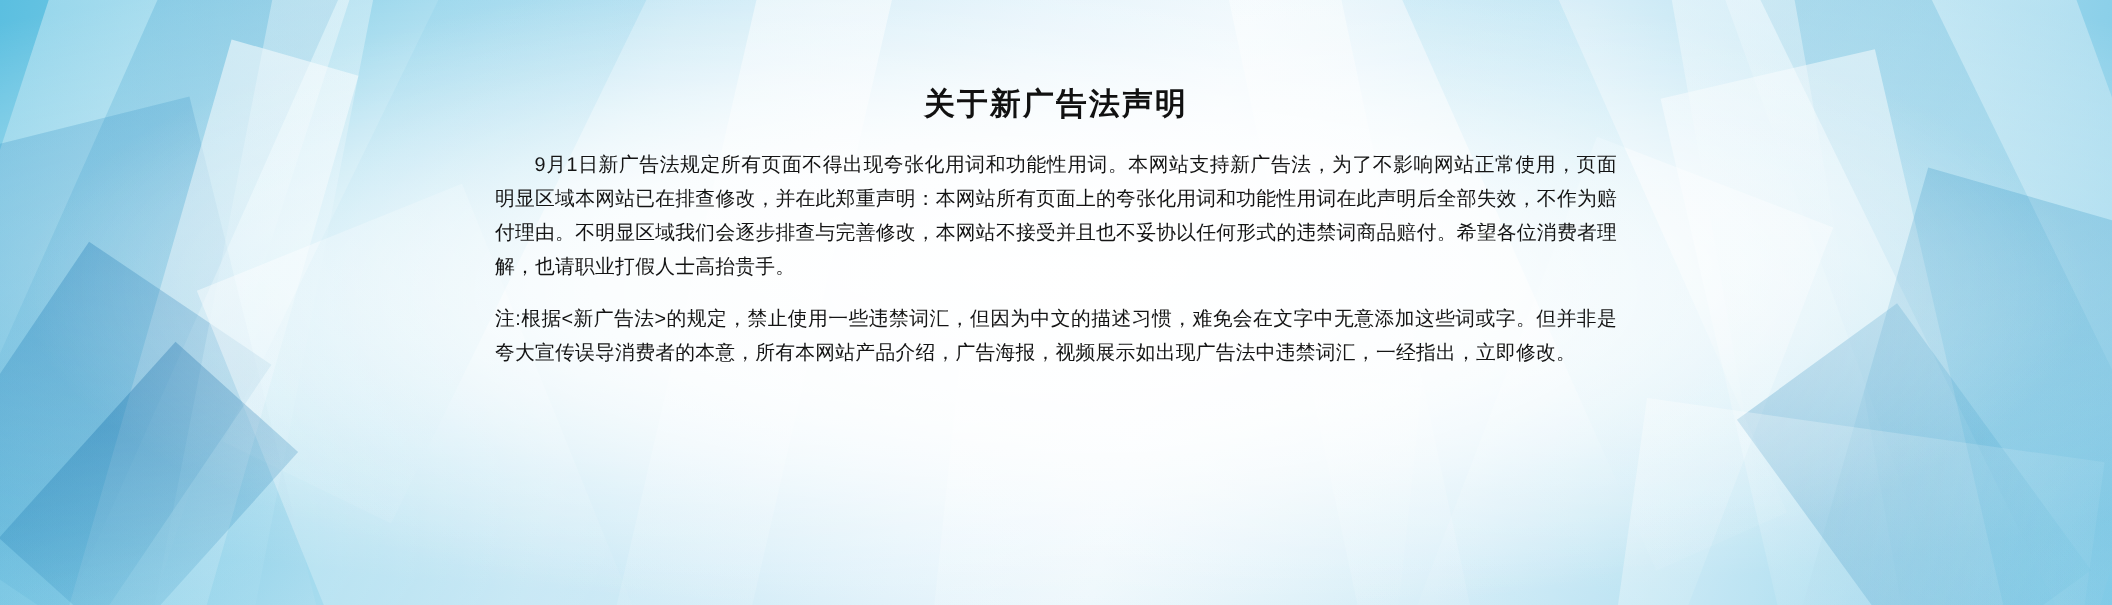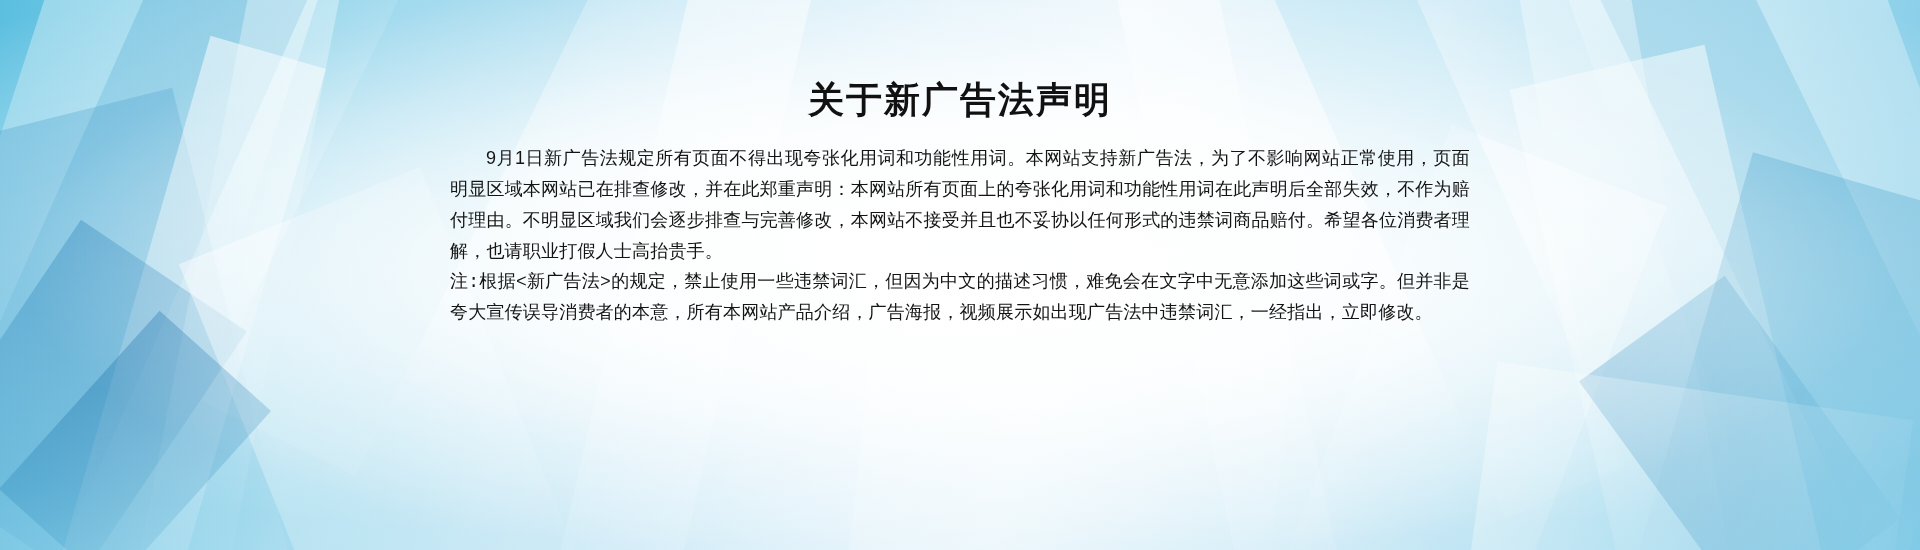--- a/index.html
+++ b/index.html
@@ -109,37 +109,37 @@
 
   
   .content {
     position:absolute;
     left:50%; transform:translateX(-50%);
     top:78px;
     width:1020px;
   }
   .title {
     text-align:center;
-    font-size:36px;
+    font-size:28px;
     font-weight:bold;
     color:#111111;
     letter-spacing:2px;
     line-height:1.2;
     margin-bottom:22px;
   }
   .para {
     font-size:18px;
     color:#141414;
     line-height:31px;
     text-align:justify;
     text-justify:inter-ideograph;
     letter-spacing:.2px;
   }
   .para.first { text-indent:2em; }
-  .para.second { margin-top:0;font-family:Liberation Mono, monospace; }
+  .para.second { margin-top:16px; }
 </style>
 </head>
 <body>
 
 <div id="banner">
 
   <div class="bg-base"></div>
   <div class="bg-soft"></div>
 
   <div class="shard s1"></div>

